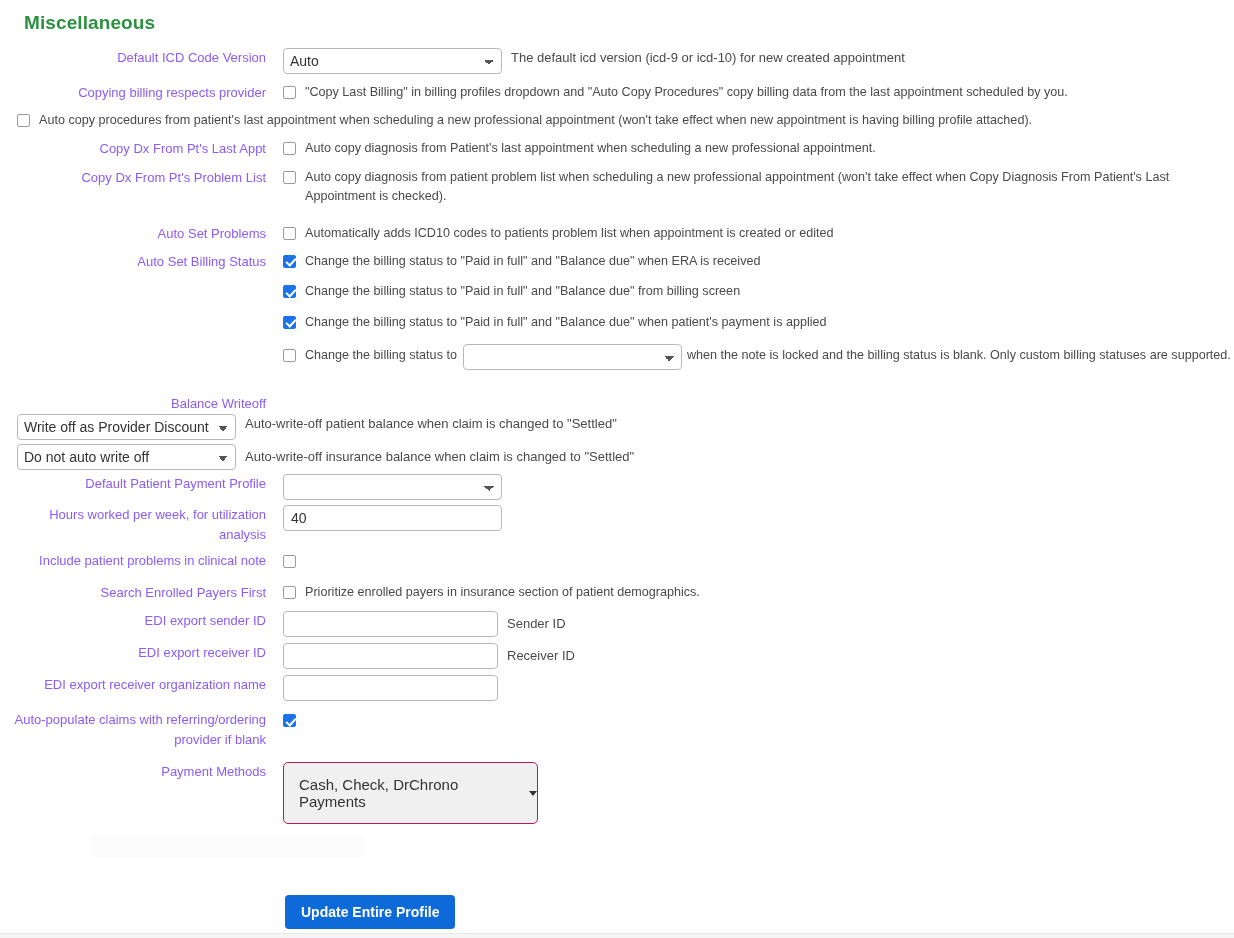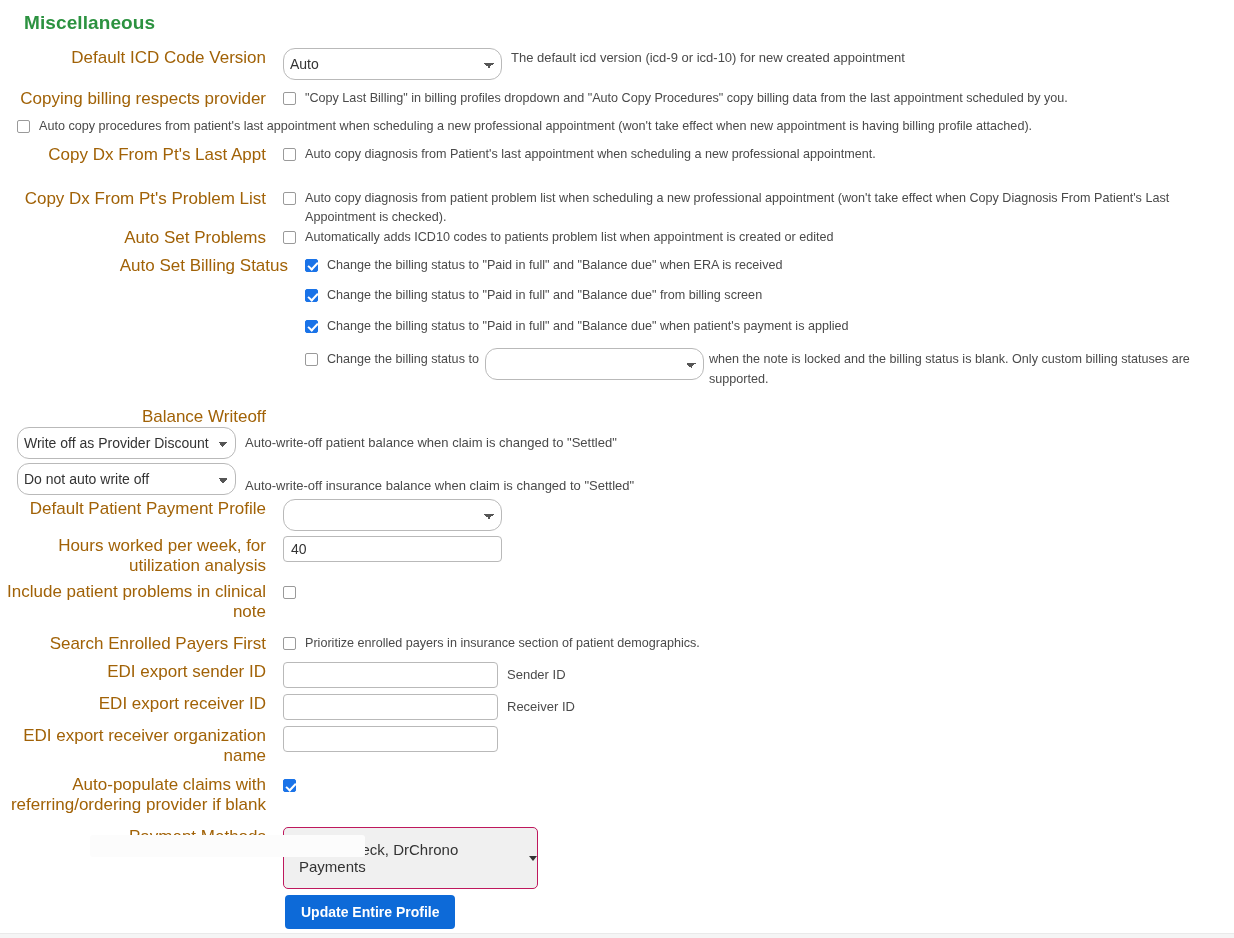--- a/index.html
+++ b/index.html
@@ -33,40 +33,40 @@
   }
   .row {
     display: flex;
     align-items: flex-start;
     width: 1234px;
   }
   .lbl {
     width: 266px;
     min-width: 266px;
     text-align: right;
-    font-size: 17px;
-    color: #a16207;
+    font-size: 13px;
+    color: #8b5cf6;
     line-height: 20px;
     padding-right: 0;
   }
   .ctl {
     padding-left: 17px;
     flex: 1;
     display: flex;
     align-items: flex-start;
     flex-wrap: wrap;
   }
   select.sel {
     font-family: "Liberation Sans", sans-serif;
     font-size: 14px;
     color: #333;
-    height: 32px;
+    height: 26px;
     padding: 2px 22px 2px 6px;
     border: 1px solid #b9b9b9;
-    border-radius: 12px;
+    border-radius: 4px;
     background-color: #fff;
     background-image:
       linear-gradient(45deg, transparent 50%, #555 50%),
       linear-gradient(135deg, #555 50%, transparent 50%);
     background-position:
       calc(100% - 12px) calc(50% + 1px),
       calc(100% - 7px) calc(50% + 1px);
     background-size: 5px 5px, 5px 5px;
     background-repeat: no-repeat;
     -webkit-appearance: none;
@@ -236,51 +236,51 @@
 
     <div class="row" style="margin-bottom:8px;">
       <div class="ctl">
         <div class="cb-line">
           <input type="checkbox" class="cbx" style="">
           <span class="helptext">Auto copy procedures from patient's last appointment when scheduling a new professional appointment (won't take effect when new appointment is having billing profile attached).</span>
         </div>
       </div>
     </div>
 
-    <div class="row" style="margin-bottom:24px;">
+    <div class="row" style="margin-bottom:9px;">
       <div class="lbl">Copy Dx From Pt's Last Appt</div>
       <div class="ctl">
         <div class="cb-line">
           <input type="checkbox" class="cbx" style="">
           <span class="helptext">Auto copy diagnosis from Patient's last appointment when scheduling a new professional appointment.</span>
         </div>
       </div>
     </div>
 
     <div class="row" style="margin-bottom:0;">
       <div class="lbl">Copy Dx From Pt's Problem List</div>
       <div class="ctl">
         <div class="cb-line">
           <input type="checkbox" class="cbx" style="">
           <span class="helptext">Auto copy diagnosis from patient problem list when scheduling a new professional appointment (won't take effect when Copy Diagnosis From Patient's Last Appointment is checked).</span>
         </div>
       </div>
     </div>
 
-    <div class="row" style="margin-bottom:8px;">
+    <div class="row" style="margin-bottom:8px;margin-top:17px;">
       <div class="lbl">Auto Set Problems</div>
       <div class="ctl">
         <div class="cb-line">
           <input type="checkbox" class="cbx" style="">
           <span class="helptext">Automatically adds ICD10 codes to patients problem list when appointment is created or edited</span>
         </div>
       </div>
     </div>
 
-    <div class="row" style="margin-bottom:18px;padding-left:22px;">
+    <div class="row" style="margin-bottom:24px;">
       <div class="lbl">Auto Set Billing Status</div>
       <div class="ctl" style="flex-direction:column;">
 
         <div class="cb-line" style="margin-bottom:11px;">
           <input type="checkbox" class="cbx" checked="" style="">
           <span class="helptext">Change the billing status to "Paid in full" and "Balance due" when ERA is received</span>
         </div>
 
         <div class="cb-line" style="margin-bottom:11px;">
           <input type="checkbox" class="cbx" checked="" style="">
@@ -300,27 +300,27 @@
           </select>
           <span class="inline-txt2" style="flex:1;min-width:0;">when the note is locked and the billing status is blank. Only custom billing statuses are supported.</span>
         </div>
 
       </div>
     </div>
 
     <div class="row" style="margin-top:14px;flex-direction:column;">
       <div class="lbl">Balance Writeoff</div>
       <div class="ctl" style="flex-direction:column;">
-        <div style="display:flex;align-items:center;margin-bottom:4px;">
+        <div style="display:flex;align-items:flex-start;margin-bottom:4px;">
           <select class="sel w-main">
             <option>Write off as Provider Discount</option>
           </select>
           <span class="sidetext">Auto-write-off patient balance when claim is changed to "Settled"</span>
         </div>
-        <div style="display:flex;align-items:flex-end;">
+        <div style="display:flex;align-items:center;">
           <select class="sel w-main">
             <option>Do not auto write off</option>
           </select>
           <span class="sidetext">Auto-write-off insurance balance when claim is changed to "Settled"</span>
         </div>
       </div>
     </div>
 
     <div class="row" style="margin-top:4px;">
       <div class="lbl">Default Patient Payment Profile</div>

